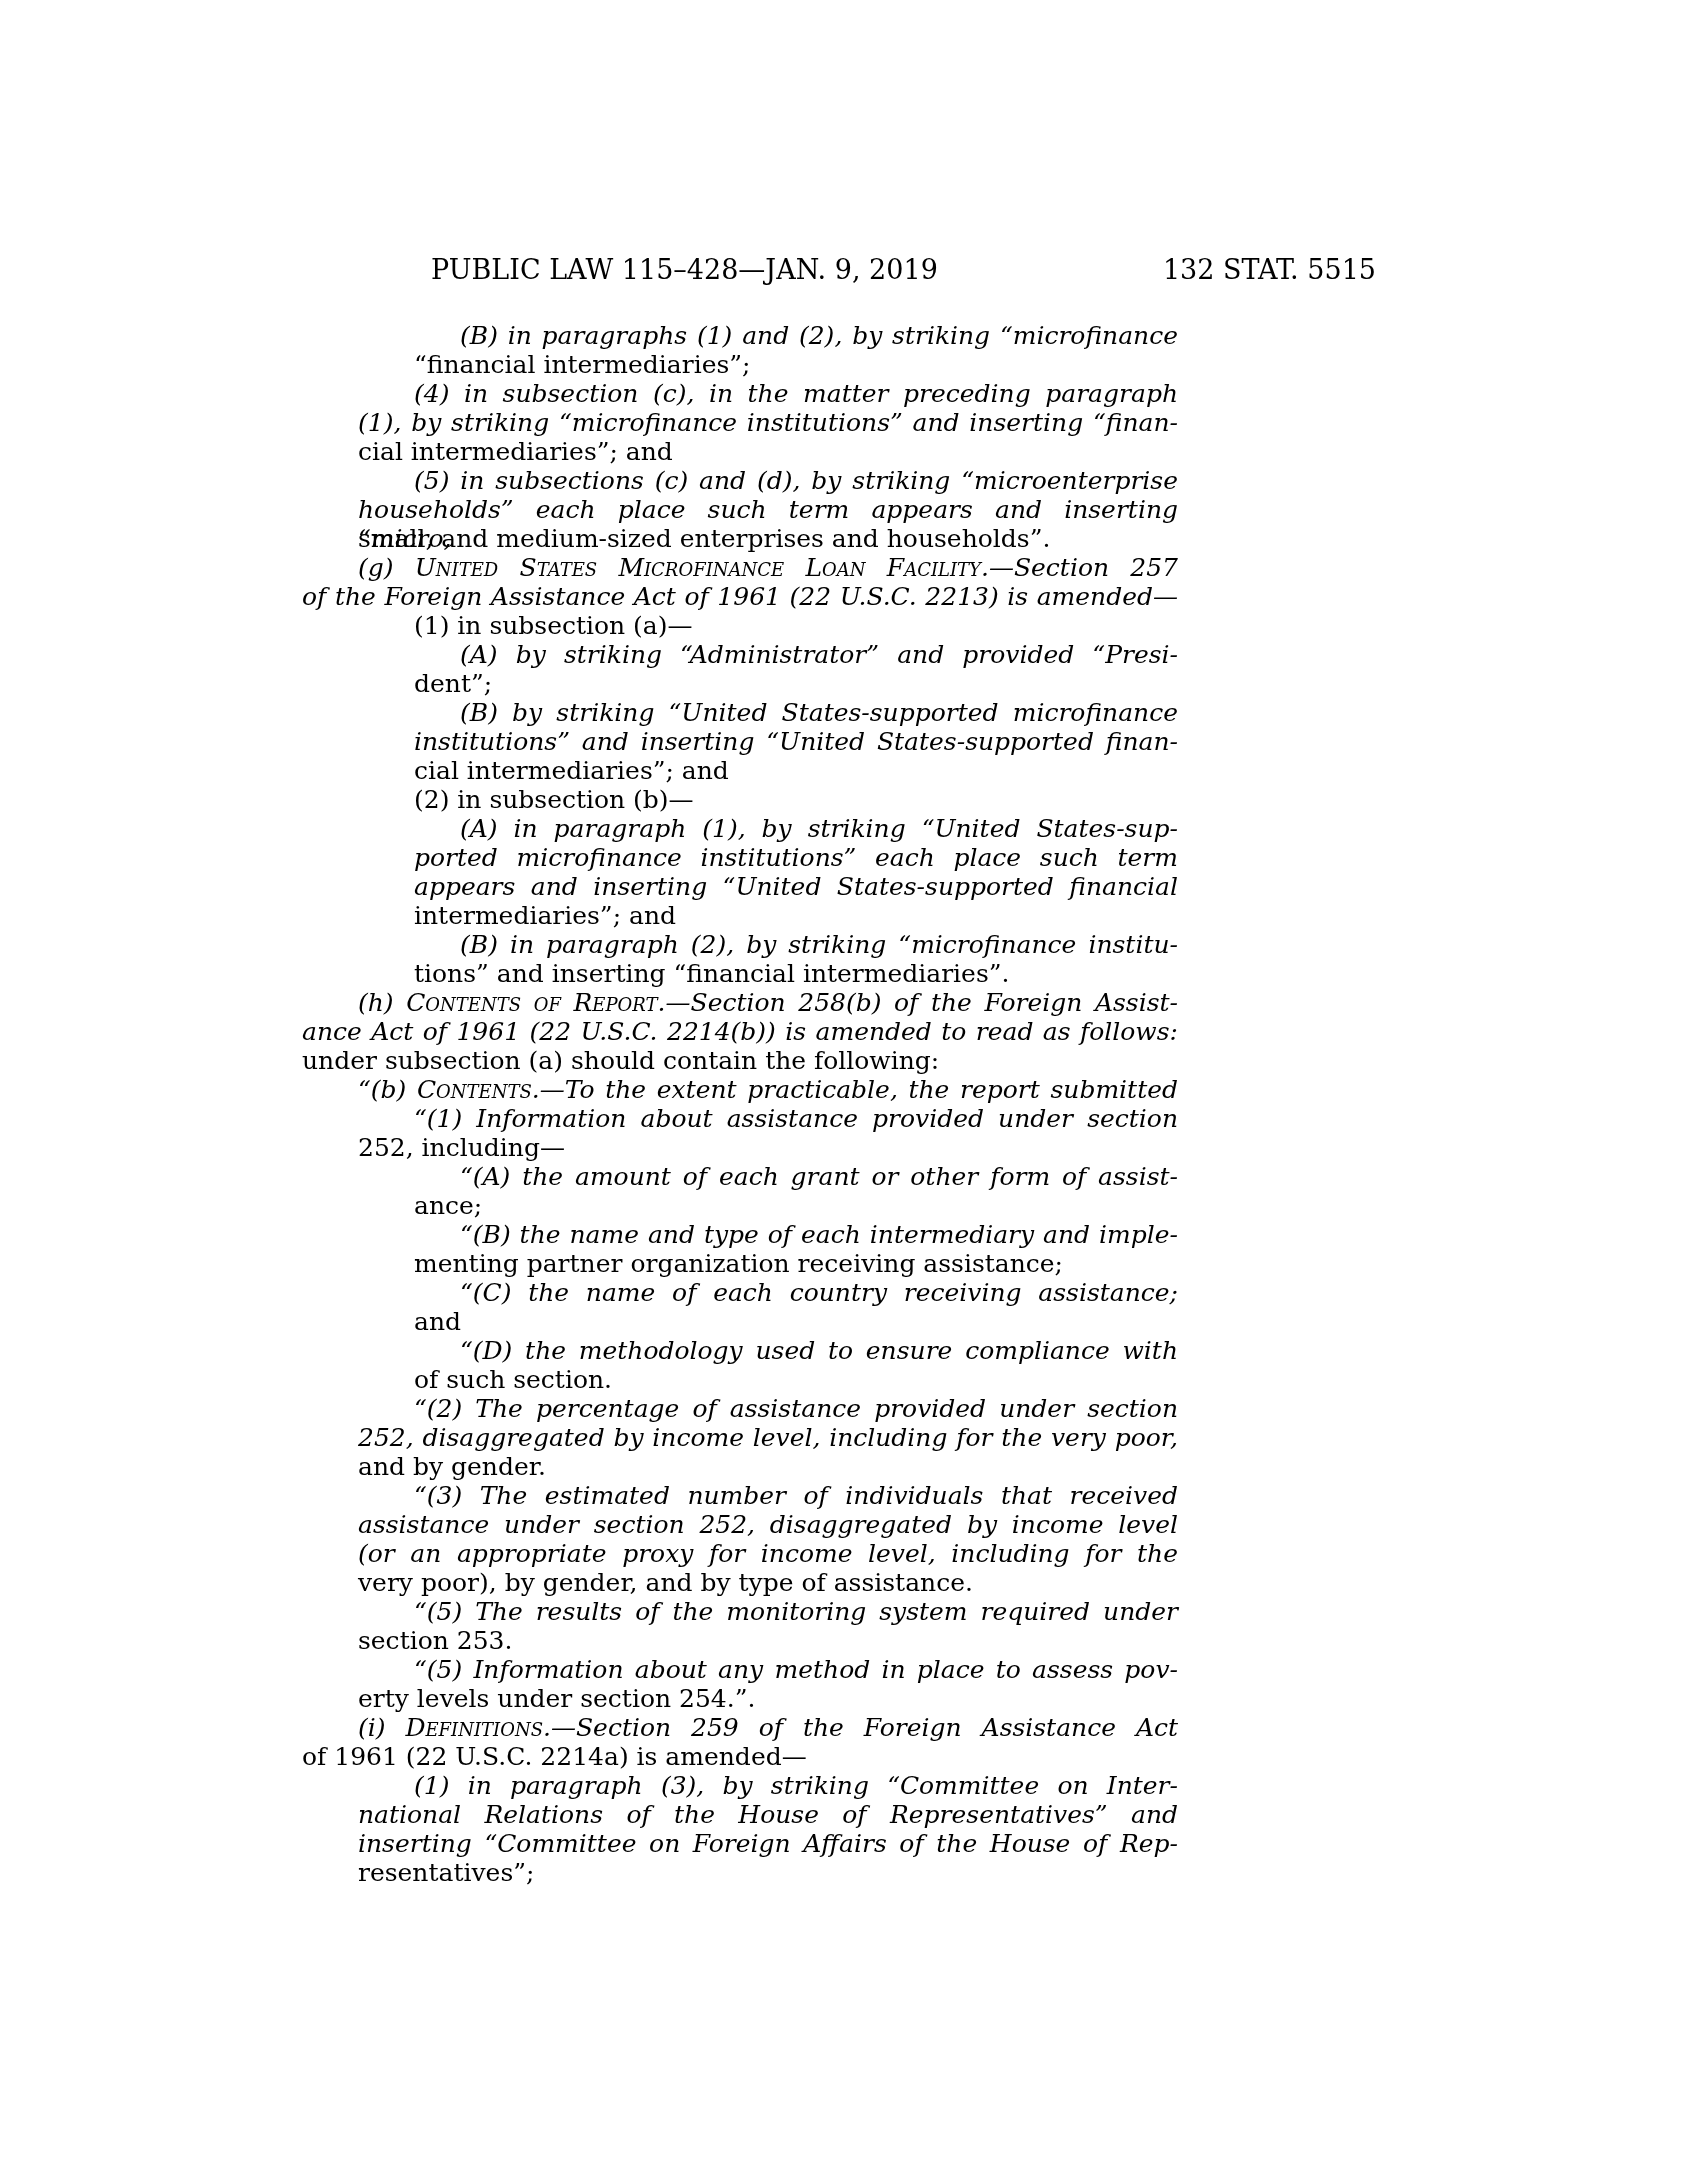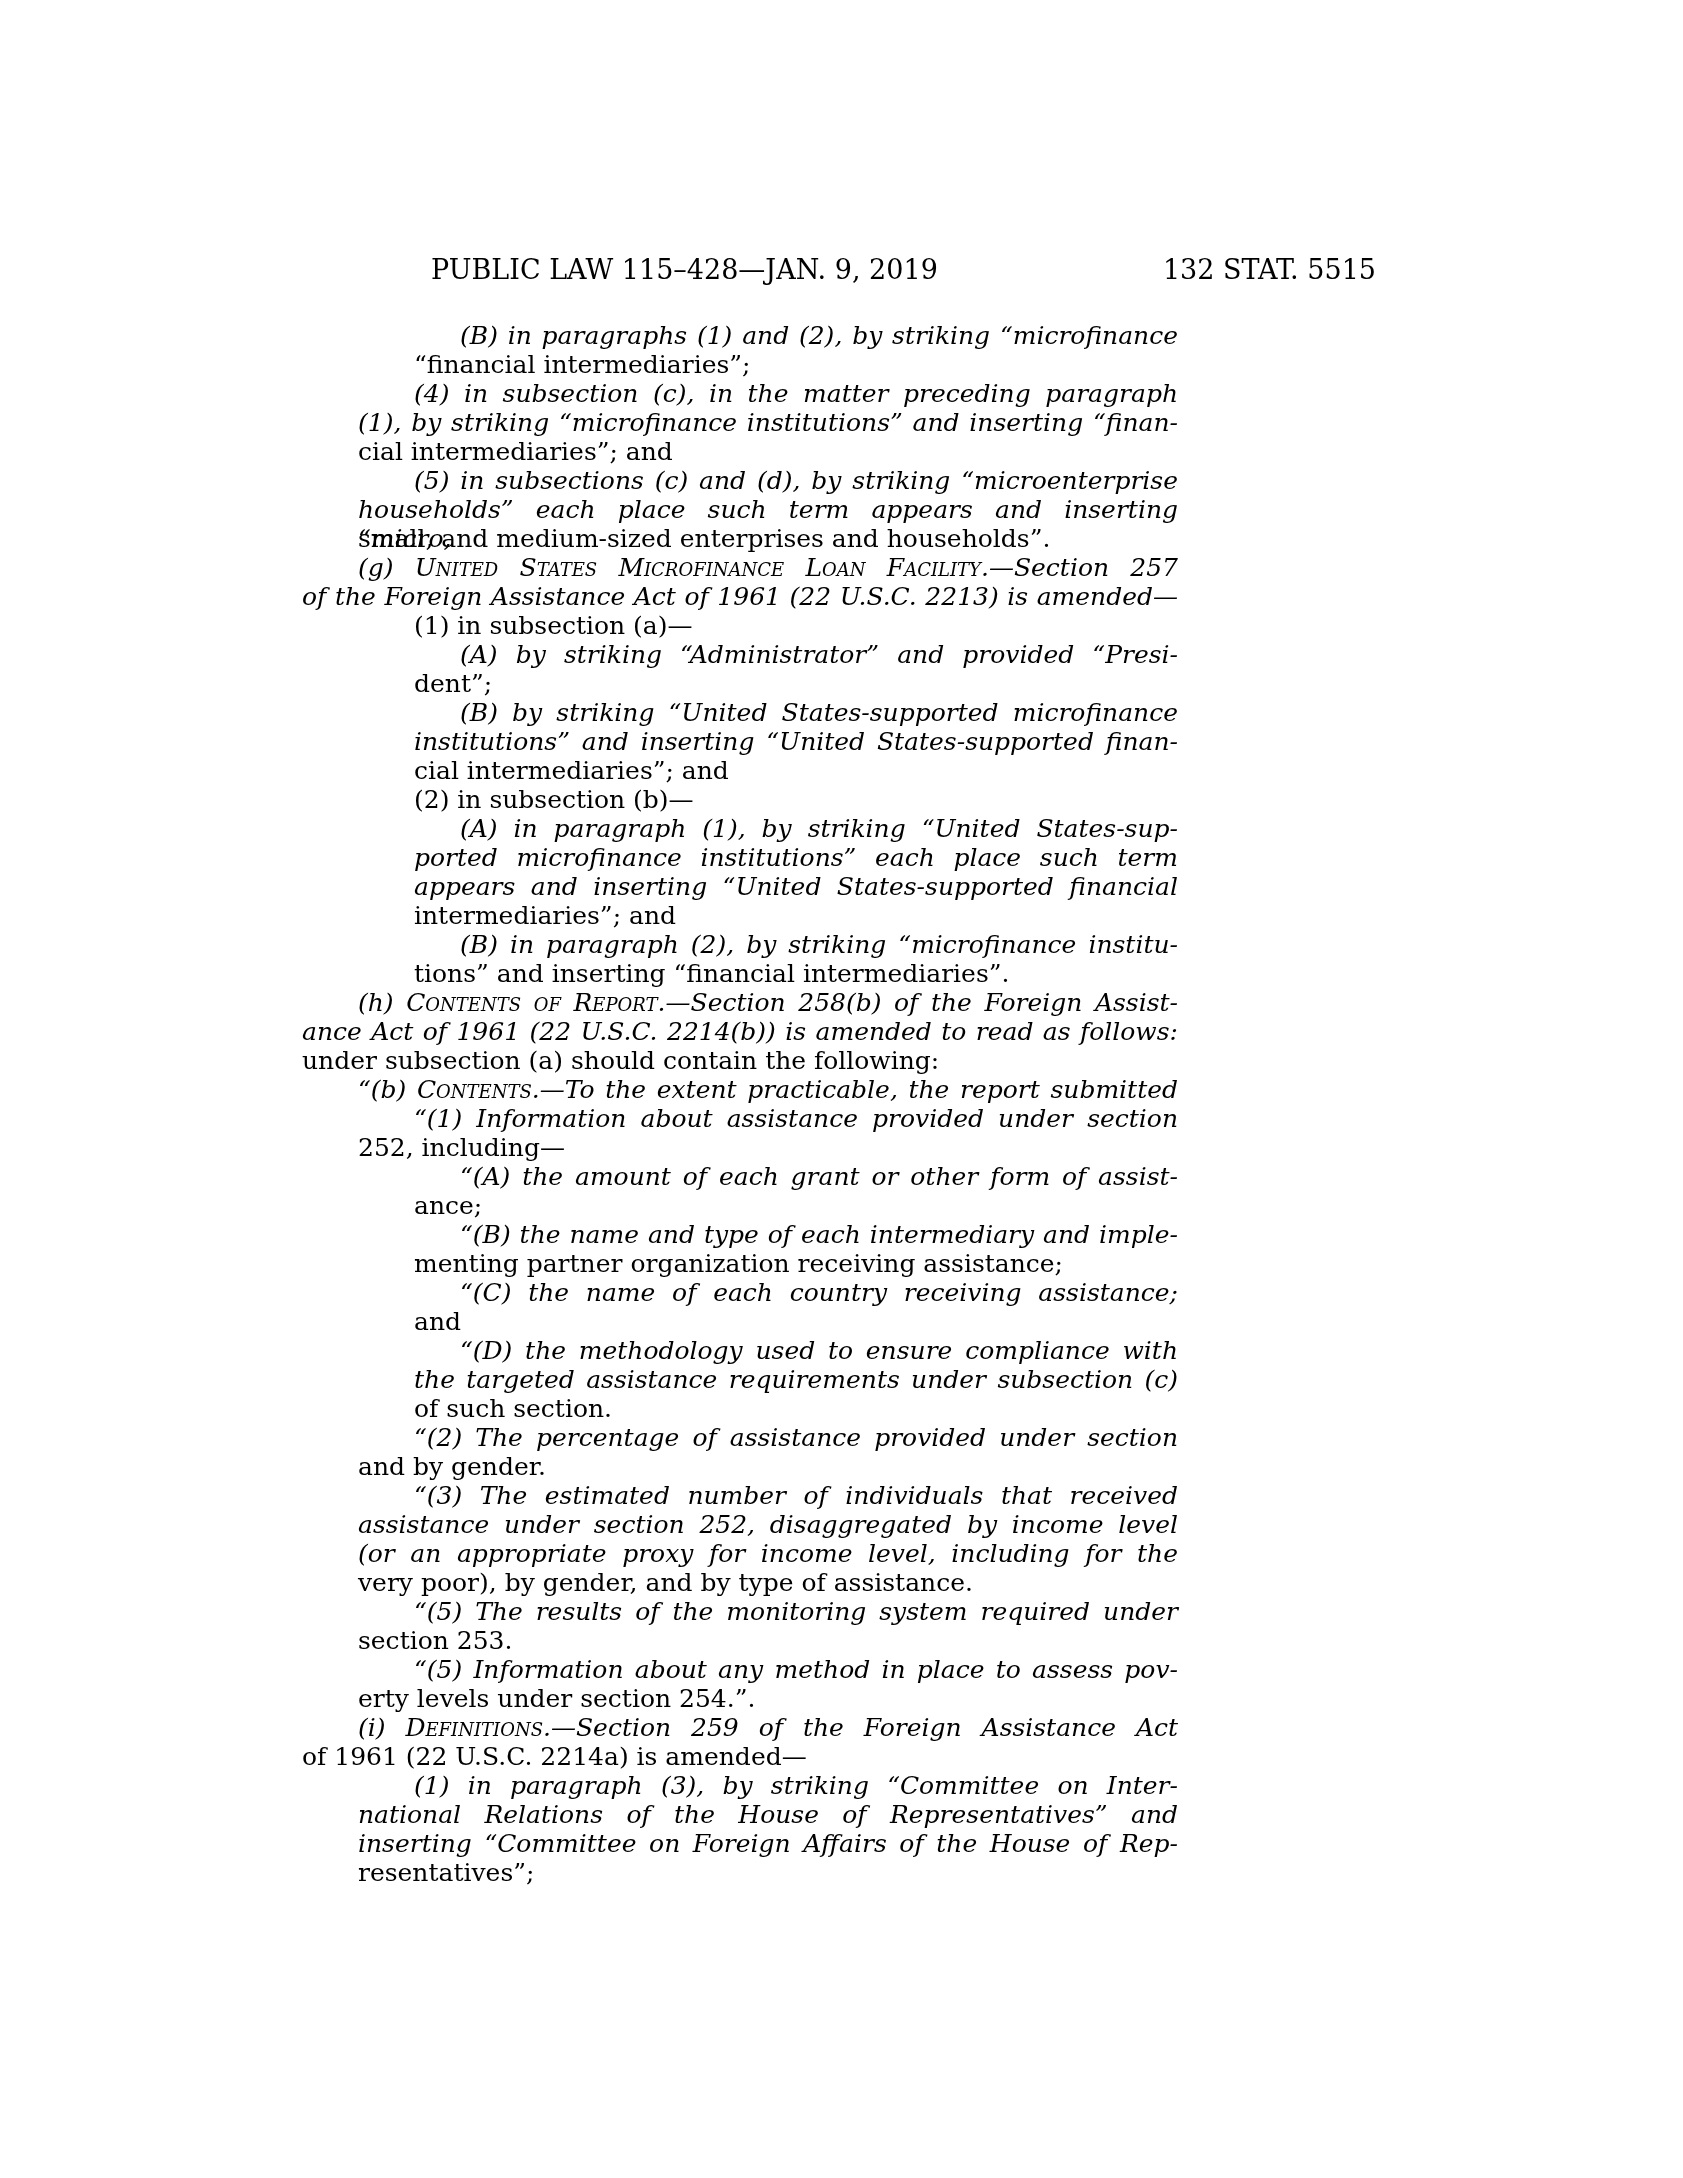--- a/index.html
+++ b/index.html
@@ -94,23 +94,23 @@
       <div class="ln x1 j"><span>“(b) </span><span class="smallcaps">Contents</span><span>.—To the extent practicable, the report submitted</span></div>
       <div class="ln x2 j">“(1) Information about assistance provided under section</div>
       <div class="ln x1">252, including—</div>
       <div class="ln x3 j">“(A) the amount of each grant or other form of assist-</div>
       <div class="ln x2">ance;</div>
       <div class="ln x3 j">“(B) the name and type of each intermediary and imple-</div>
       <div class="ln x2">menting partner organization receiving assistance;</div>
       <div class="ln x3 j">“(C) the name of each country receiving assistance;</div>
       <div class="ln x2">and</div>
       <div class="ln x3 j">“(D) the methodology used to ensure compliance with</div>
-      <div class="ln x2 j">the targeted assistance requirements under subsection (c)</div>
       <div class="ln x2">of such section.</div>
       <div class="ln x2 j">“(2) The percentage of assistance provided under section</div>
+      <div class="ln x1 j">252, disaggregated by income level, including for the very poor,</div>
       <div class="ln x1">and by gender.</div>
       <div class="ln x2 j">“(3) The estimated number of individuals that received</div>
       <div class="ln x1 j">assistance under section 252, disaggregated by income level</div>
       <div class="ln x1 j">(or an appropriate proxy for income level, including for the</div>
       <div class="ln x1">very poor), by gender, and by type of assistance.</div>
       <div class="ln x2 j">“(5) The results of the monitoring system required under</div>
       <div class="ln x1">section 253.</div>
       <div class="ln x2 j">“(5) Information about any method in place to assess pov-</div>
       <div class="ln x1">erty levels under section 254.”.</div>
       <div class="ln x1 j"><span>(i) </span><span class="smallcaps">Definitions</span><span>.—Section 259 of the Foreign Assistance Act</span></div>

